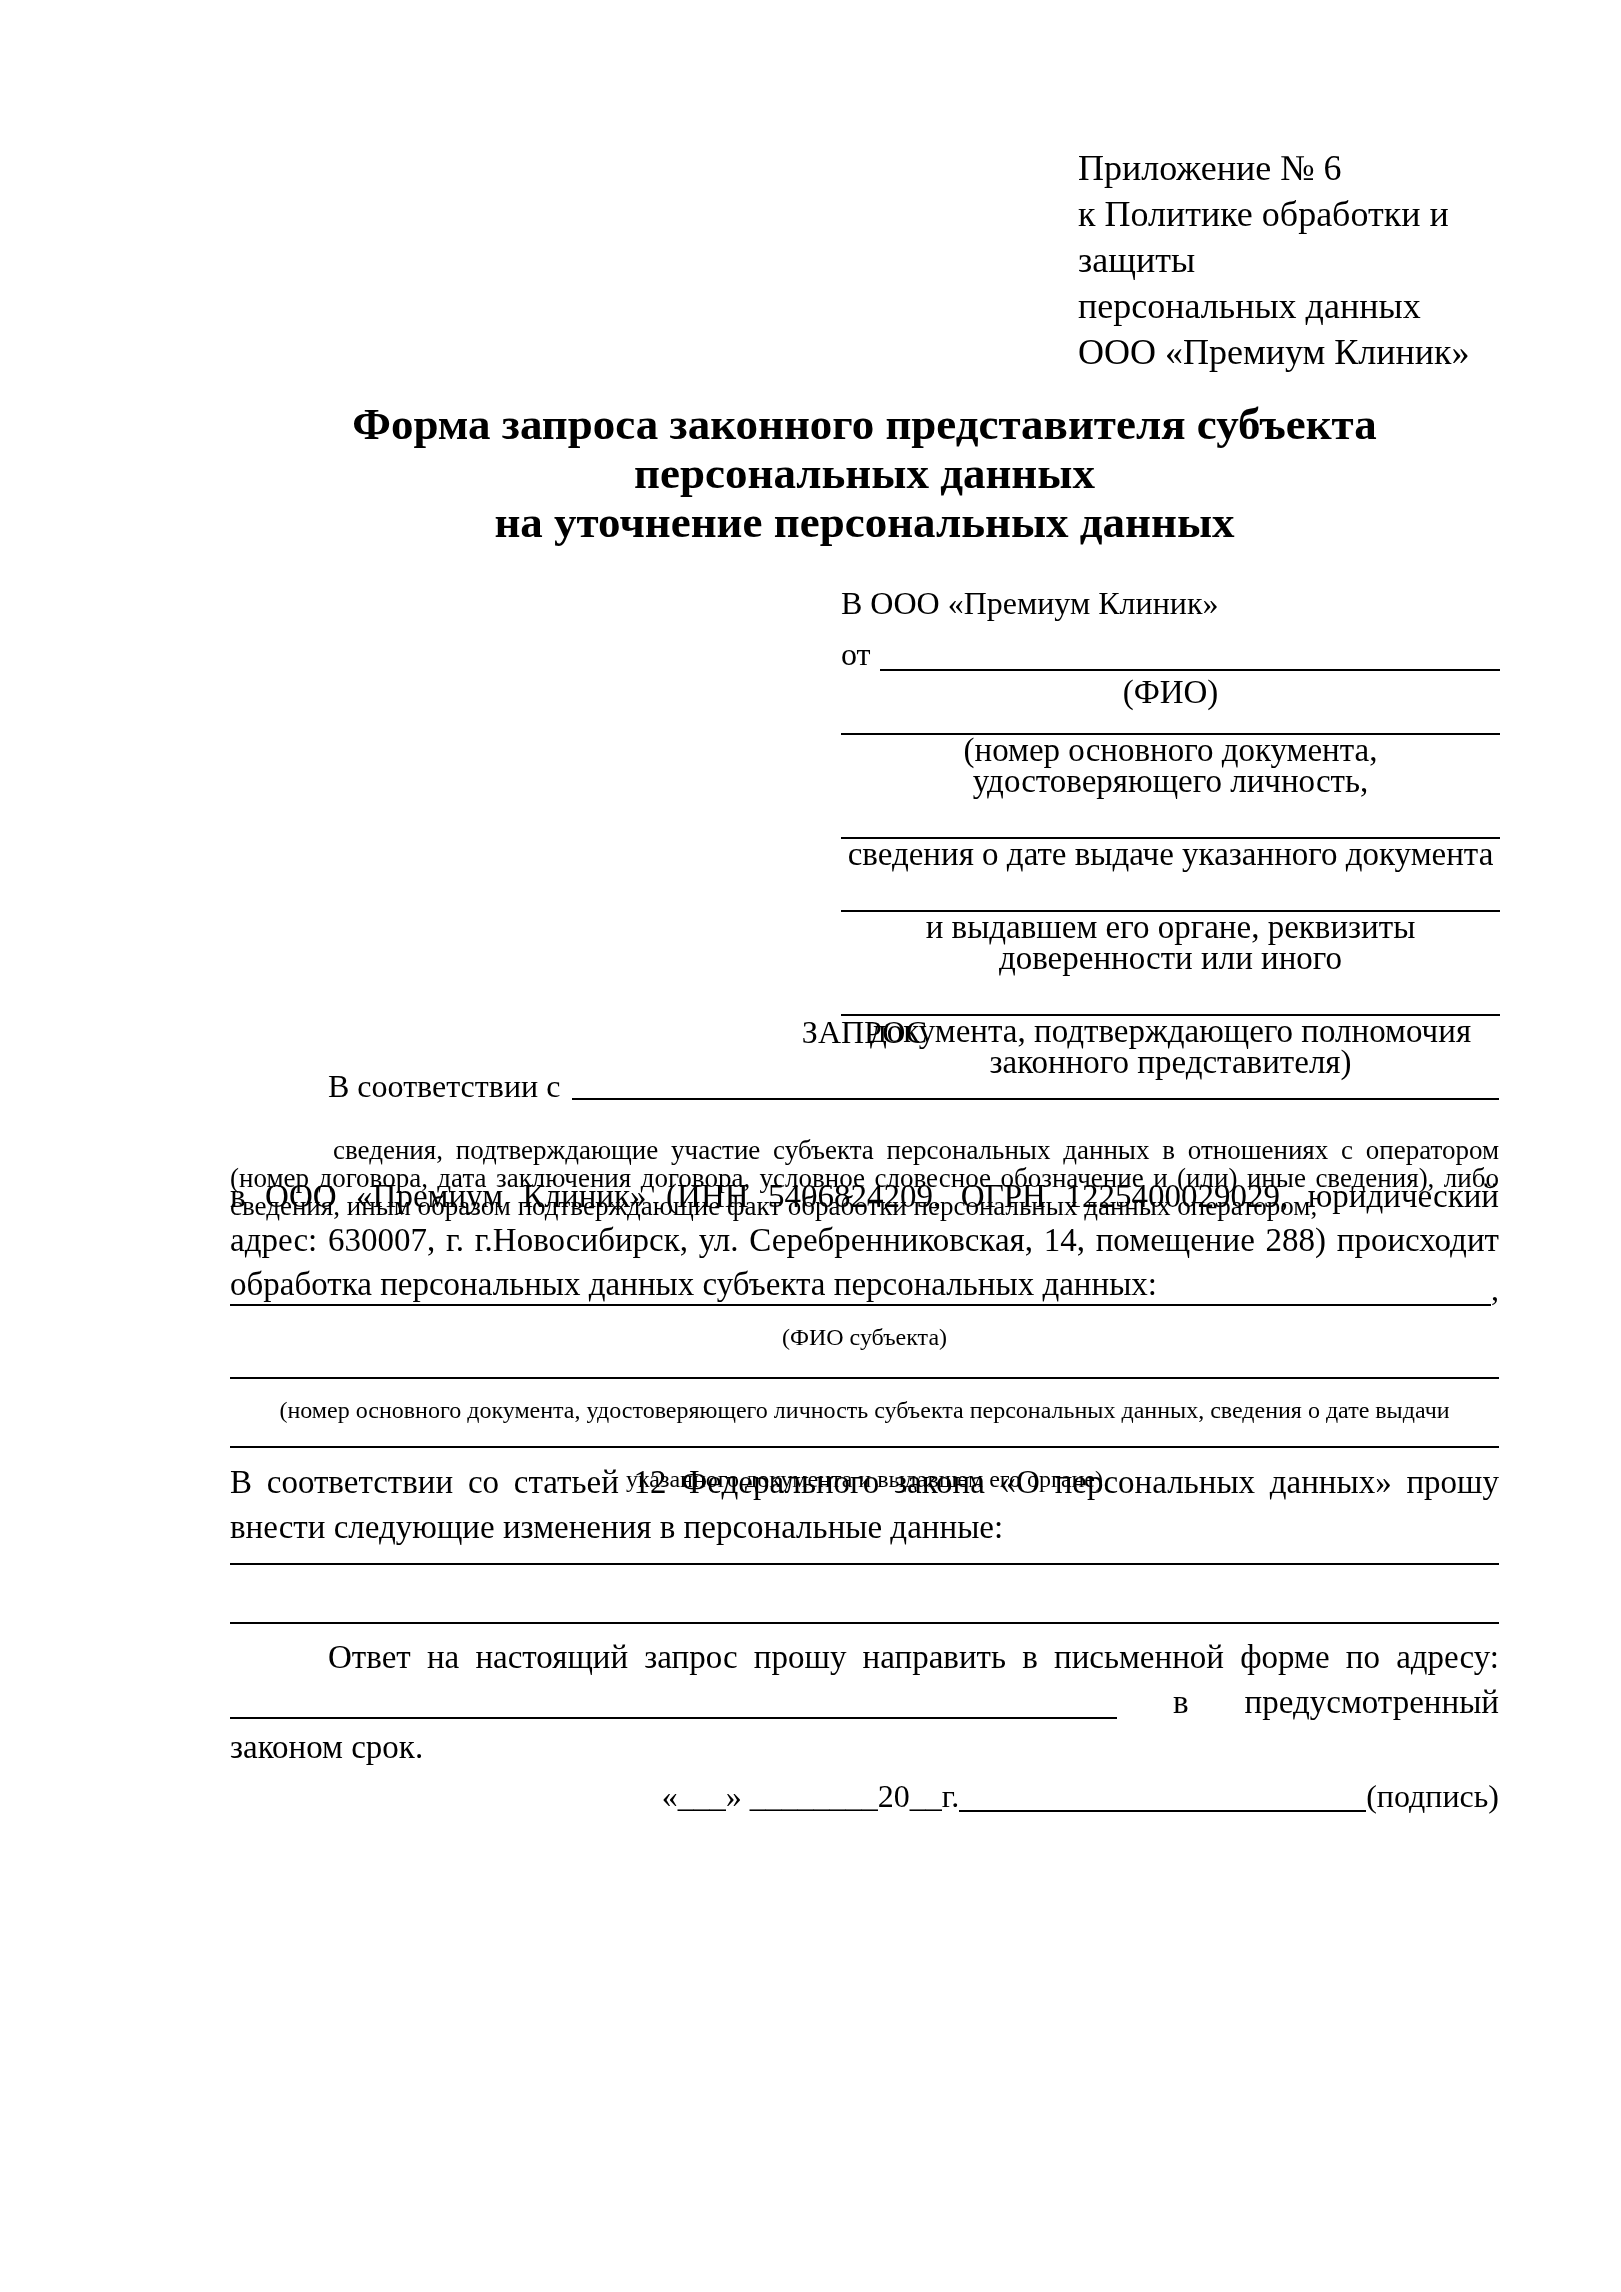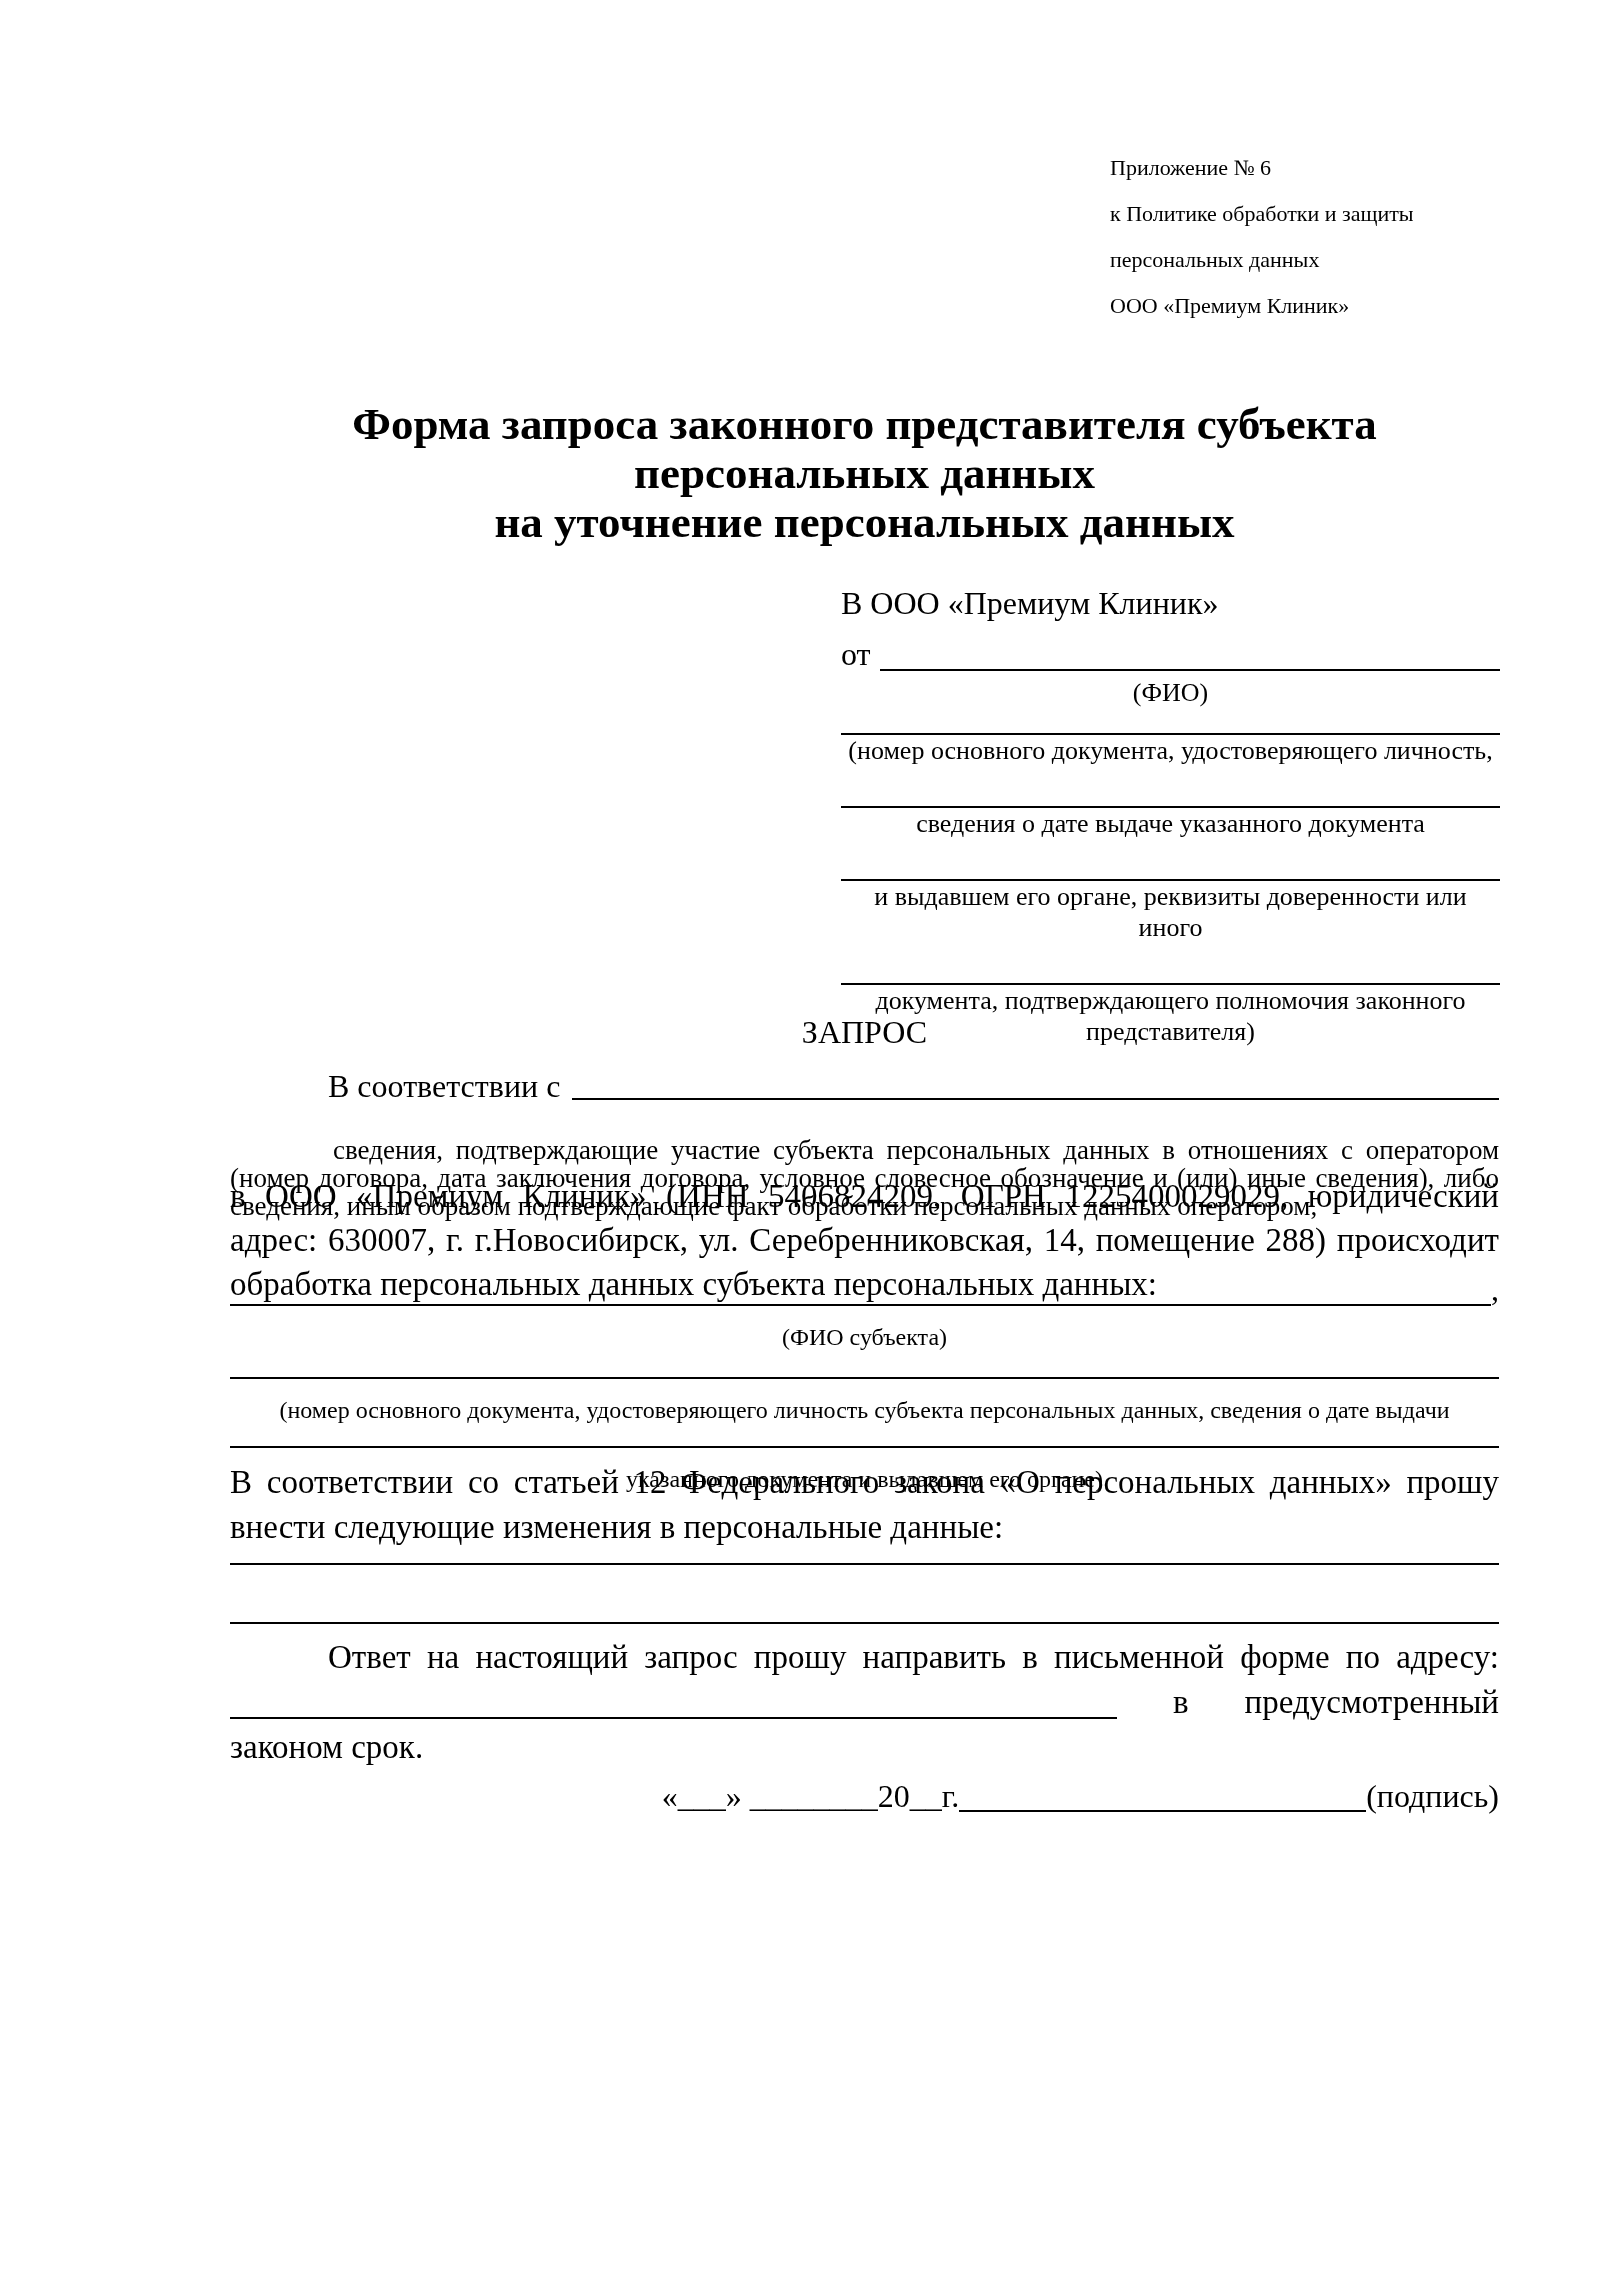--- a/index.html
+++ b/index.html
@@ -9,32 +9,32 @@
     width:1621px; height:2293px;
     background:#ffffff;
     color:#000;
     font-family:"Liberation Serif","DejaVu Serif",serif;
     overflow:hidden;
     margin:0 auto;
   }
   .abs { position:absolute; }
 
   
-  .appendix { left:1078px; top:145px; width:431px; font-size:22px; line-height:46px;margin-left:32px; }
+  .appendix { left:1078px; top:145px; width:431px; font-size:36px; line-height:46px; }
 
   
   .title { left:230px; top:400px; width:1269px; text-align:center; font-weight:bold; font-size:45px; line-height:49px; }
 
   
   .addressee { left:841px; top:585px; width:659px; font-size:32px; }
   .addr-org { height:47px; }
   .addr-from { display:flex; height:45px; line-height:45px; }
   .addr-from .lbl { flex:0 0 auto; padding-right:9.8px; }
   .fill-line { flex:1 1 auto; border-bottom:2.9px solid #000; margin-bottom:5.9px; }
-  .cap { font-size:26px; line-height:31px; text-align:center; }
+  .cap { font-size:33px; line-height:31px; text-align:center; }
   .gap-line-1 { height:27.4px; border-bottom:2.9px solid #000; }
   .gap-line   { height:42px; border-bottom:2.9px solid #000; }
 
   
   .zapros { left:230px; top:1014px; width:1269px; text-align:center; font-size:32px; }
 
   
   .accordance { left:230px; top:1051px; width:1269px; display:flex; font-size:32px; line-height:39px;margin-top:16px; }
   .accordance .lbl { flex:0 0 auto; padding-left:98px; padding-right:11.8px; }
 

